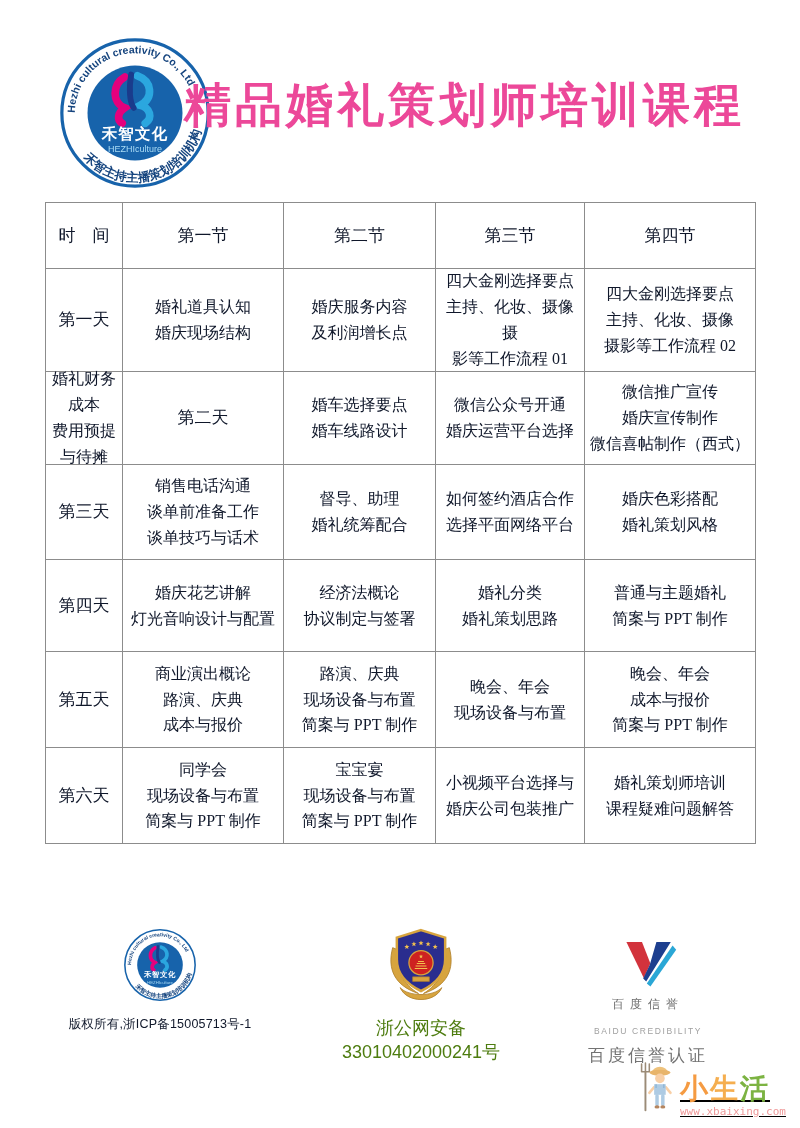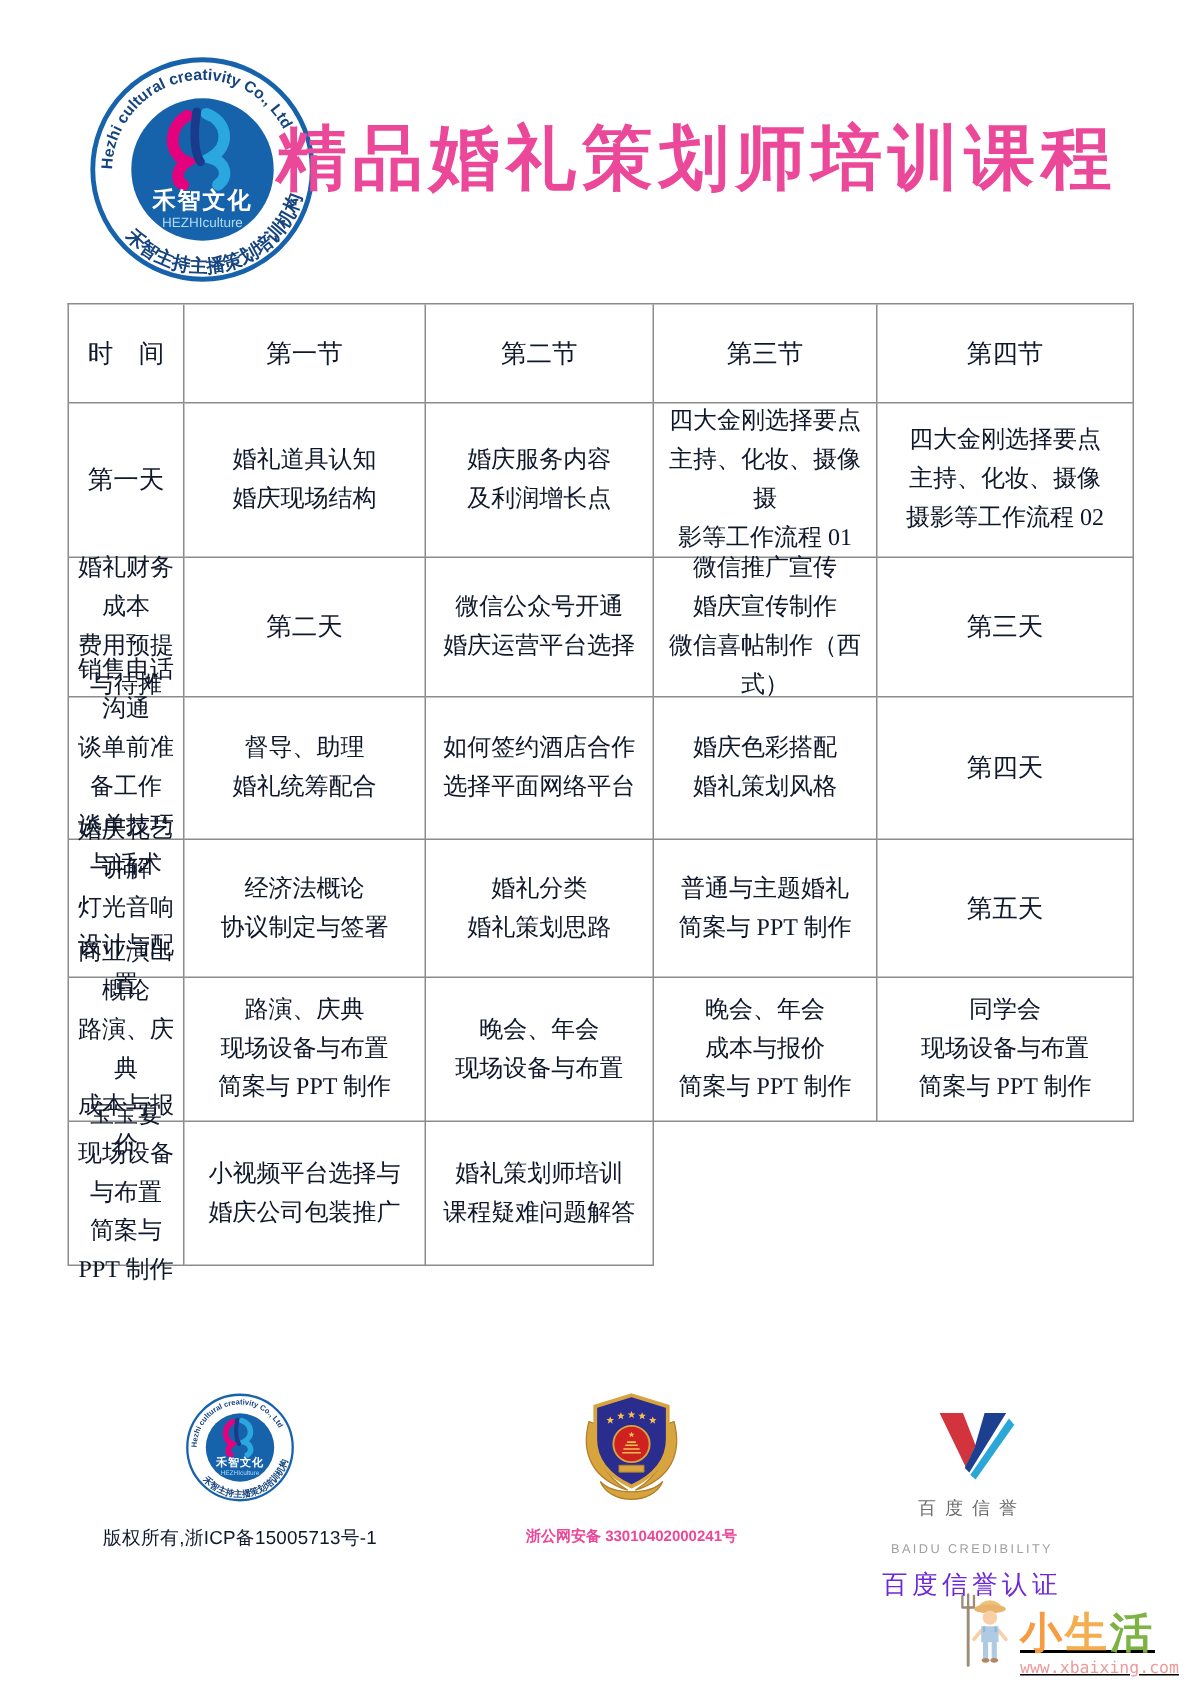--- a/index.html
+++ b/index.html
@@ -33,25 +33,25 @@
   .cell.head, .cell.day { font-size:17px; }
 
   
   .foot-block { position:absolute; text-align:center; }
   .foot-left  { left:60px;  top:928px; width:200px; }
   .foot-mid   { left:321px; top:926px; width:200px; }
   .foot-right { left:558px; top:936px; width:180px; }
   .hz-logo-sm { width:74px; height:74px; }
   .badge-icon { width:82px; height:80px; }
   .icp-text   { margin-top:10px; font-size:12.5px; color:#0f172a; letter-spacing:0.2px; }
-  .police-text{ margin-top:6px; font-size:10px; font-weight:bold; color:#ec4899; }
+  .police-text{ margin-top:6px; font-size:18px; font-weight:normal; color:#4d7c0f; }
   .baidu-v    { width:60px; height:54px; }
   .baidu-cn   { margin-top:2px; font-size:12px; color:#6b6b6b; letter-spacing:6px; }
   .baidu-en   { margin-top:13px; font-size:8.5px; color:#a0a0a0; letter-spacing:1.6px; }
-  .baidu-cert { margin-top:8px; font-size:17px; color:#6d28d9; letter-spacing:3px; }
+  .baidu-cert { margin-top:8px; font-size:17px; color:#737373; letter-spacing:3px; }
 
   
   .watermark { position:absolute; left:638px; top:1062px; display:flex; align-items:flex-end;text-decoration:underline; }
   .farmer-icon { width:40px; height:56px; flex:0 0 auto; }
   .wm-text { margin-left:2px; }
   .wm-name { font-size:28px; font-weight:bold; letter-spacing:2px; line-height:1.1; }
   .wm-ch1 { color:#f59b42; } .wm-ch2 { color:#f5ae4f; } .wm-ch3 { color:#7cb342; }
   .wm-url { font-family:"DejaVu Sans Mono",monospace; font-size:11px; color:#ef9a9a; margin-top:0px; }
 
   .arc-text { font-family:"Liberation Sans",sans-serif; font-weight:bold; fill:#15447e; }
@@ -100,20 +100,22 @@
     <div class="cell">四大金刚选择要点
 主持、化妆、摄像摄
 影等工作流程 01</div>
     <div class="cell">四大金刚选择要点
 主持、化妆、摄像
 摄影等工作流程 02</div>
 
     <div class="cell">婚礼财务成本
 费用预提与待摊</div>
     <div class="cell day">第二天</div>
+    <div class="cell">婚车选择要点
+婚车线路设计</div>
     <div class="cell">微信公众号开通
 婚庆运营平台选择</div>
     <div class="cell">微信推广宣传
 婚庆宣传制作
 微信喜帖制作（西式）</div>
 
     <div class="cell day">第三天</div>
     <div class="cell">销售电话沟通
 谈单前准备工作
 谈单技巧与话术</div>
@@ -140,20 +142,21 @@
 成本与报价</div>
     <div class="cell">路演、庆典
 现场设备与布置
 简案与 PPT 制作</div>
     <div class="cell">晚会、年会
 现场设备与布置</div>
     <div class="cell">晚会、年会
 成本与报价
 简案与 PPT 制作</div>
 
+    <div class="cell day">第六天</div>
     <div class="cell">同学会
 现场设备与布置
 简案与 PPT 制作</div>
     <div class="cell">宝宝宴
 现场设备与布置
 简案与 PPT 制作</div>
     <div class="cell">小视频平台选择与
 婚庆公司包装推广</div>
     <div class="cell">婚礼策划师培训
 课程疑难问题解答</div>

